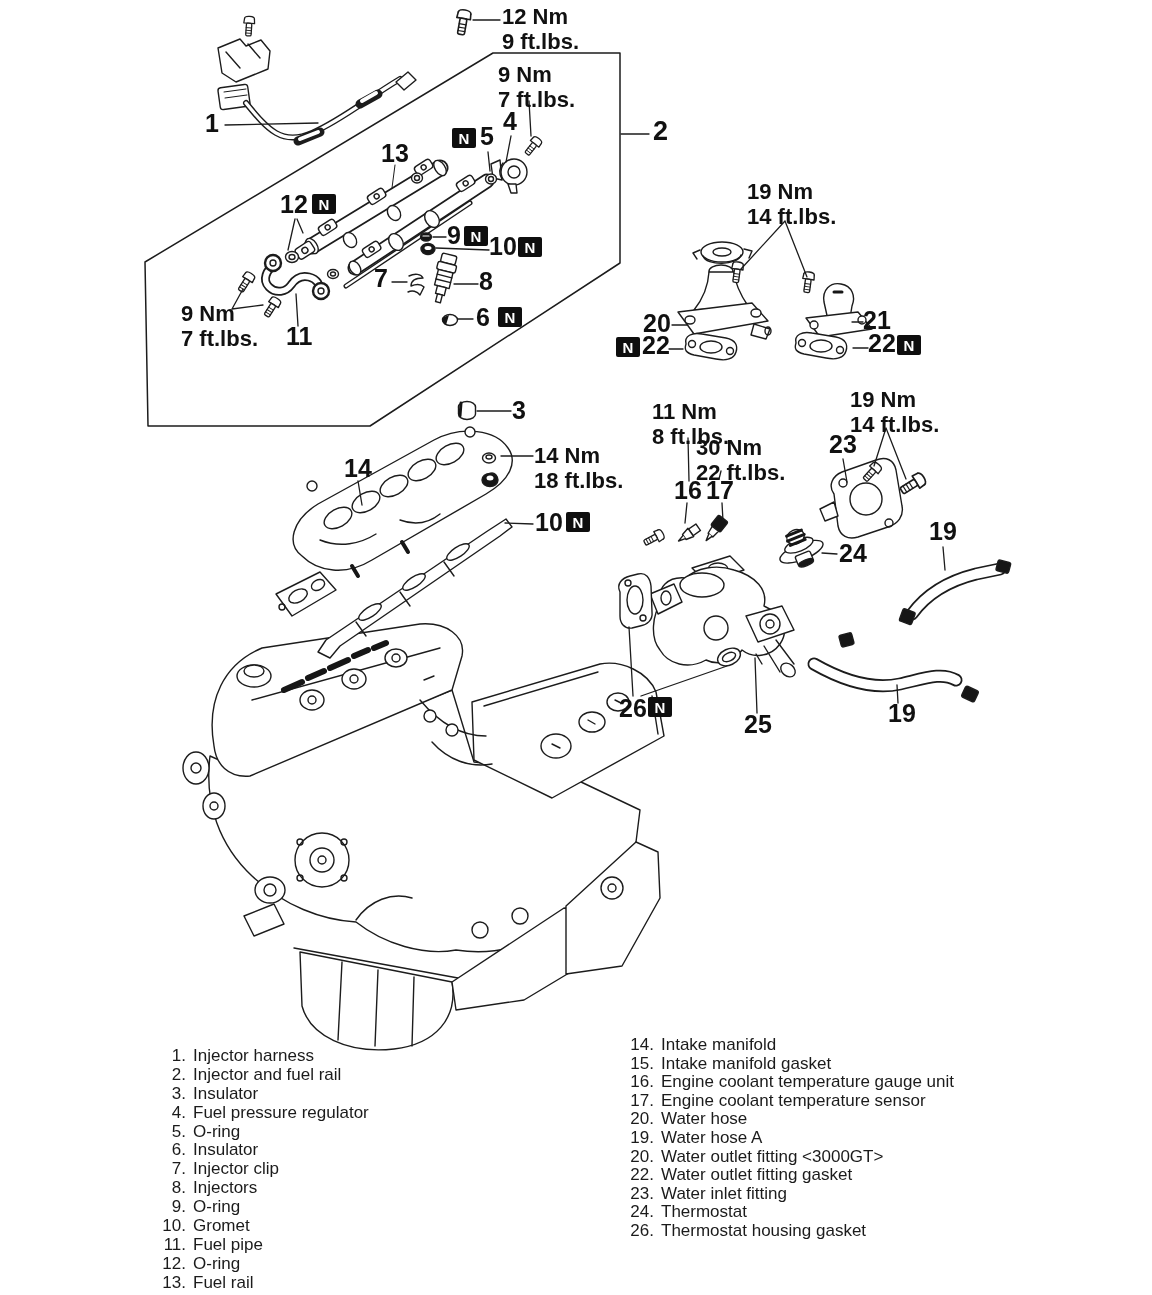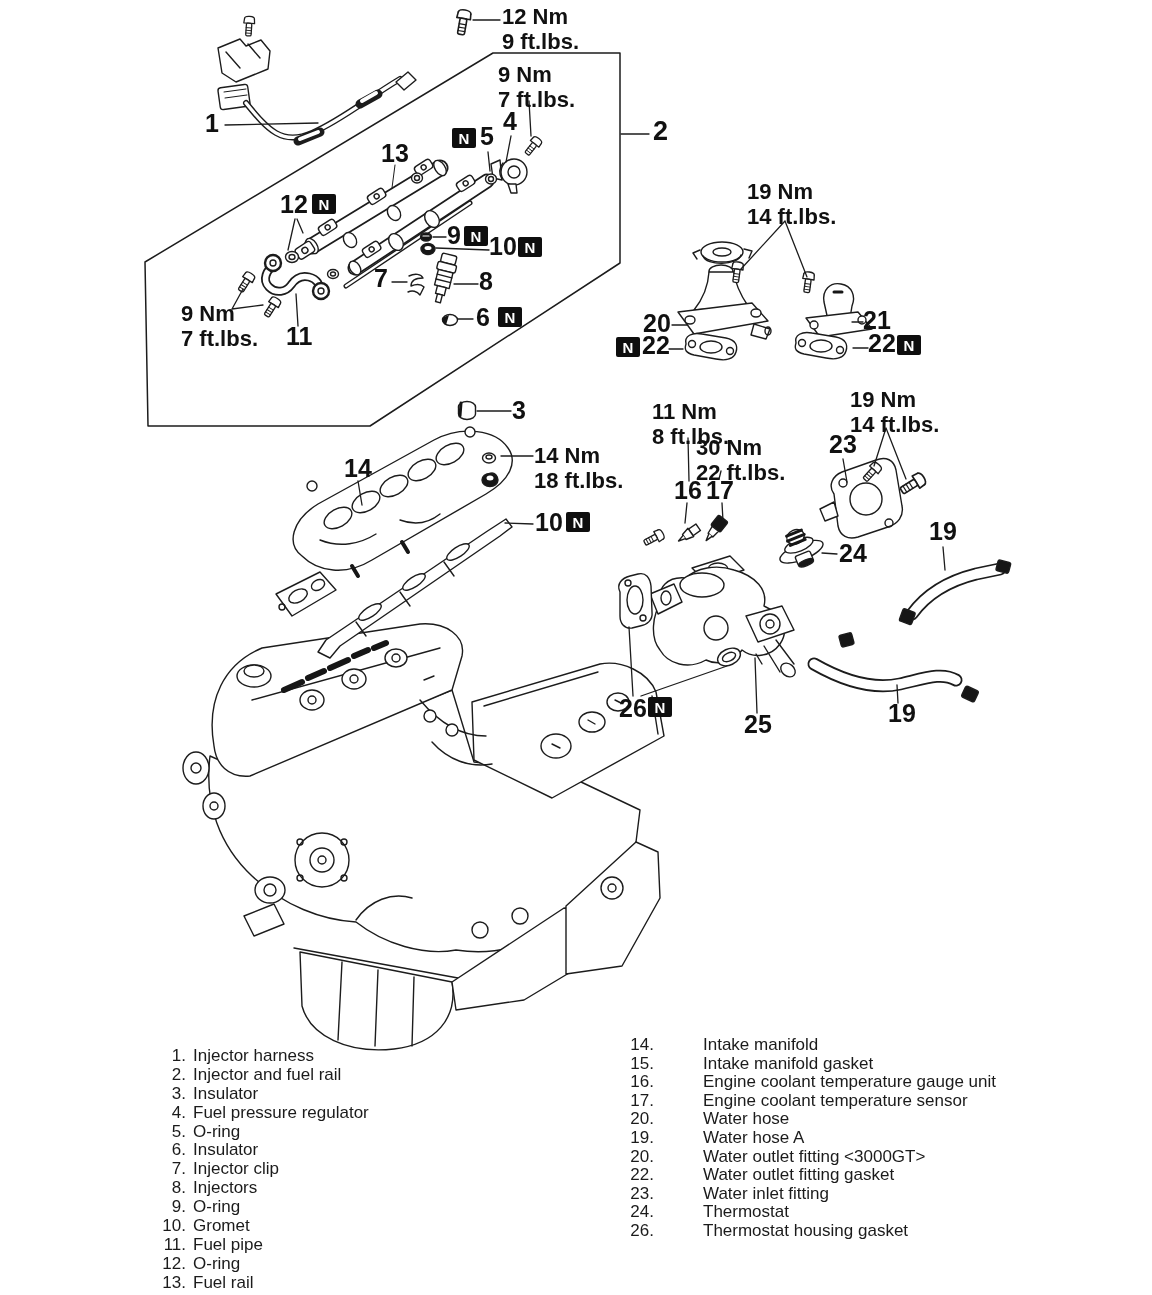--- a/index.html
+++ b/index.html
@@ -6,21 +6,21 @@
   .canvas{position:relative;width:1152px;height:1295px;background:#fff;overflow:hidden;
           font-family:"Liberation Sans", sans-serif;color:#141414;}
   svg{position:absolute;left:0;top:0;}
   .lbl{position:absolute;font-weight:700;font-size:25px;line-height:1;color:#111;white-space:nowrap;}
   .torque{position:absolute;font-weight:700;font-size:22px;line-height:1.12;color:#111;white-space:nowrap;}
   .badge{position:absolute;width:24px;height:20px;background:#0e0e0e;color:#fff;font-weight:700;
          font-size:15px;display:flex;align-items:center;justify-content:center;border-radius:2px;}
   .plist{position:absolute;display:flex;flex-direction:column;}
   .prow{display:flex;align-items:baseline;font-size:17px;color:#1b1b1b;}
   .plist.left .prow{height:18.9px;}
-  .plist.right .prow{height:18.6px;gap:42px;}
+  .plist.right .prow{height:18.6px;}
   .prow .n{flex:none;text-align:right;padding-right:7px;}
   .plist.left .n{width:34px;}
   .plist.right .n{width:40px;}
 </style>
 </head>
 <body>
 
 <div class="canvas">
 
 <svg width="1152" height="1295" viewBox="0 0 1152 1295">

